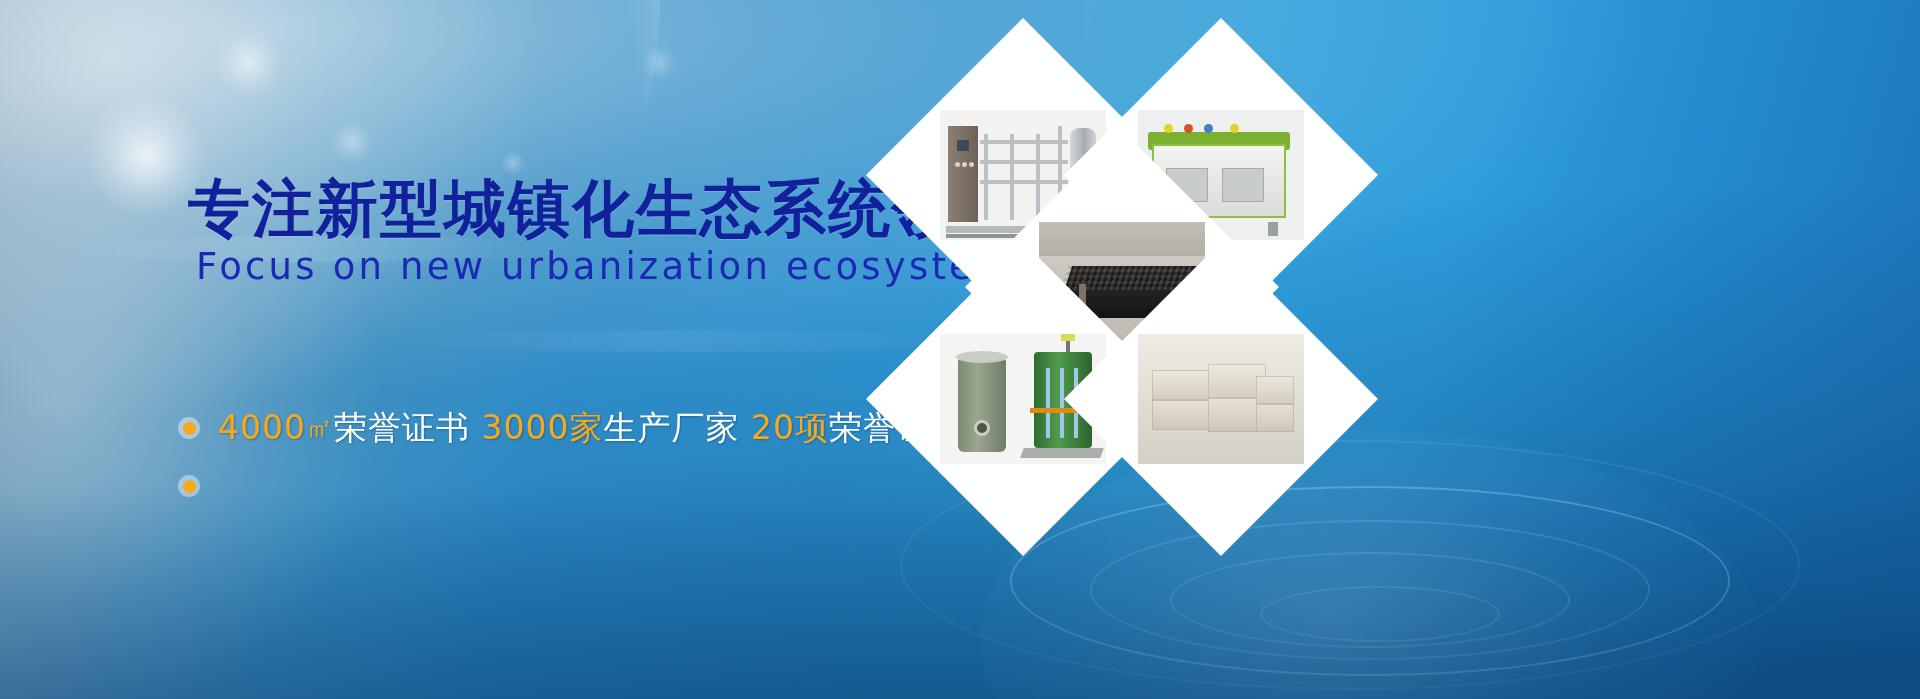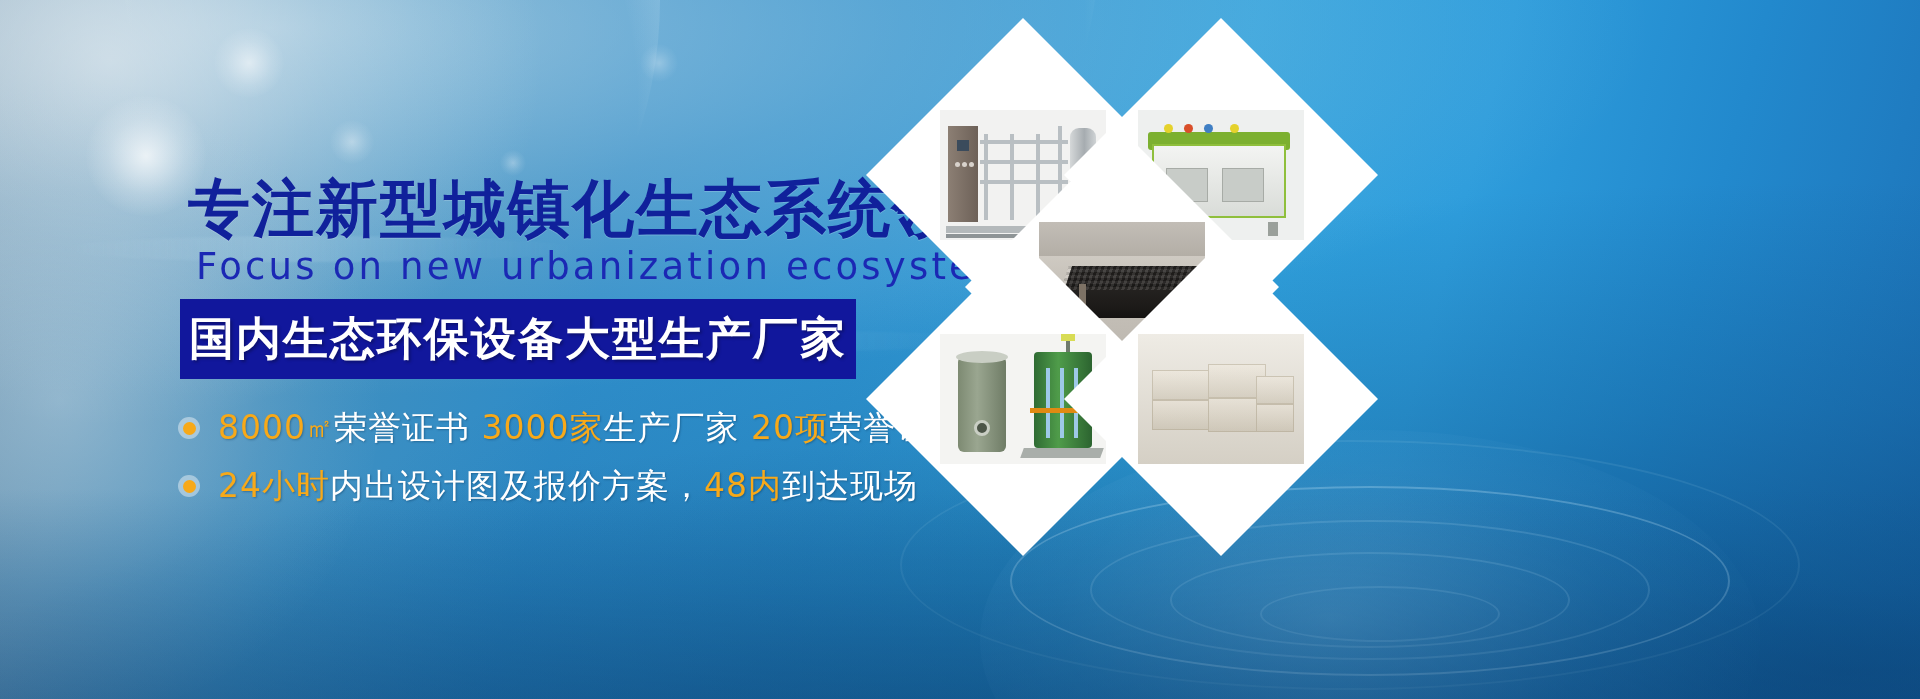--- a/index.html
+++ b/index.html
@@ -238,42 +238,36 @@
   <div class="ripple soft" style="left:900px;top:440px;width:900px;height:250px;opacity:.55;"></div>
   <div class="ripple soft" style="left:1260px;top:586px;width:240px;height:56px;"></div>
   <div class="wave-band"></div>
 
   <div class="content">
 
     <div class="headline">专注新型城镇化生态系统领域</div>
 
     <div class="subhead">Focus on new urbanization ecosystem</div>
 
-    <div class="blue-box">
-      <span class="blue-box-text">国内生态环保设备大型生产厂家</span>
-    </div>
 
     <div class="features">
 
       <div class="feature-row">
         <span class="bullet">
             <i></i>
           </span>
         <span class="feature-text">
-          <span class="hl">8000</span><span class="hl sq">㎡</span><span>荣誉证书 </span><span class="hl">3000家</span><span>生产厂家 </span><span class="hl">20项</span><span>荣誉证书</span>
+          <span class="hl">4000</span><span class="hl sq">㎡</span><span>荣誉证书 </span><span class="hl">3000家</span><span>生产厂家 </span><span class="hl">20项</span><span>荣誉证书</span>
         </span>
       </div>
 
       <div class="feature-row">
         <span class="bullet">
             <i></i>
           </span>
-        <span class="feature-text">
-          <span class="hl">24小时</span><span>内出设计图及报价方案，</span><span class="hl">48内</span><span>到达现场</span>
-        </span>
       </div>
 
     </div>
   </div>
 
   <div class="diamonds">
 
     <div class="dia" style="left:0px;top:0px;">
       <div class="inner">
         <div class="photo p-ro">

